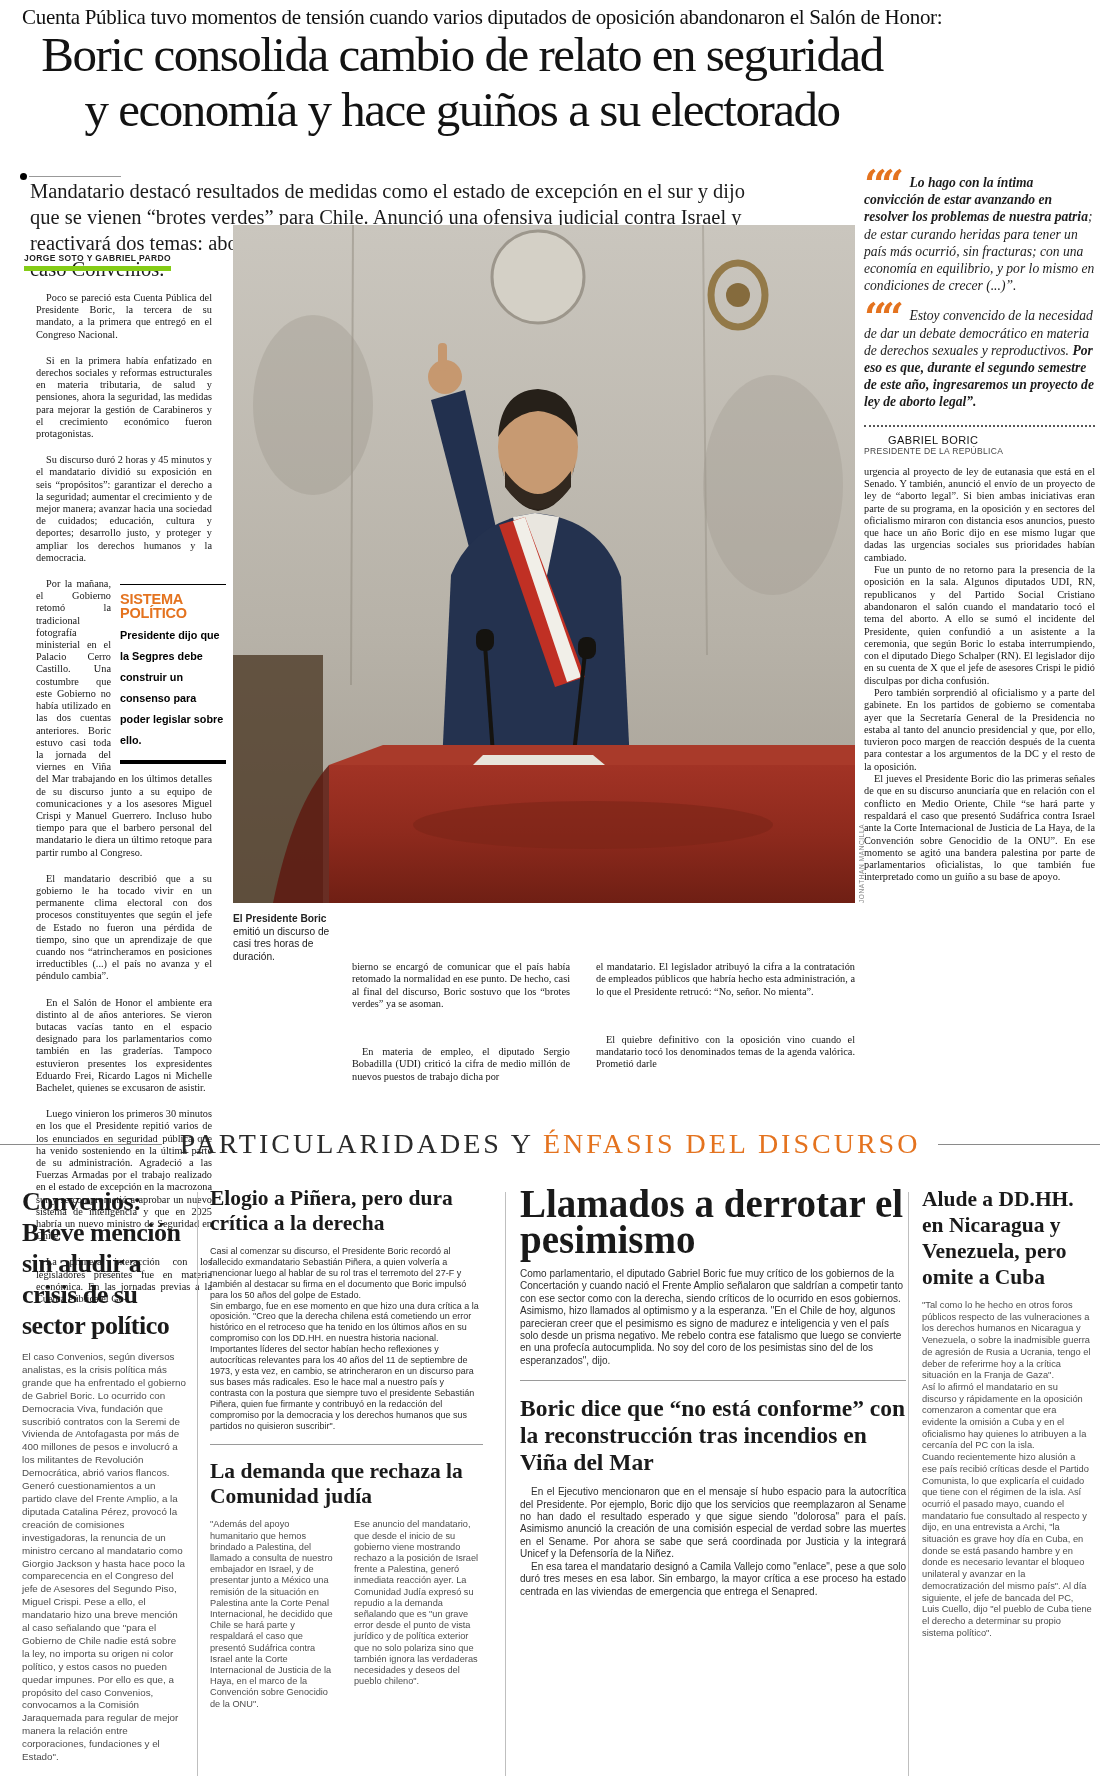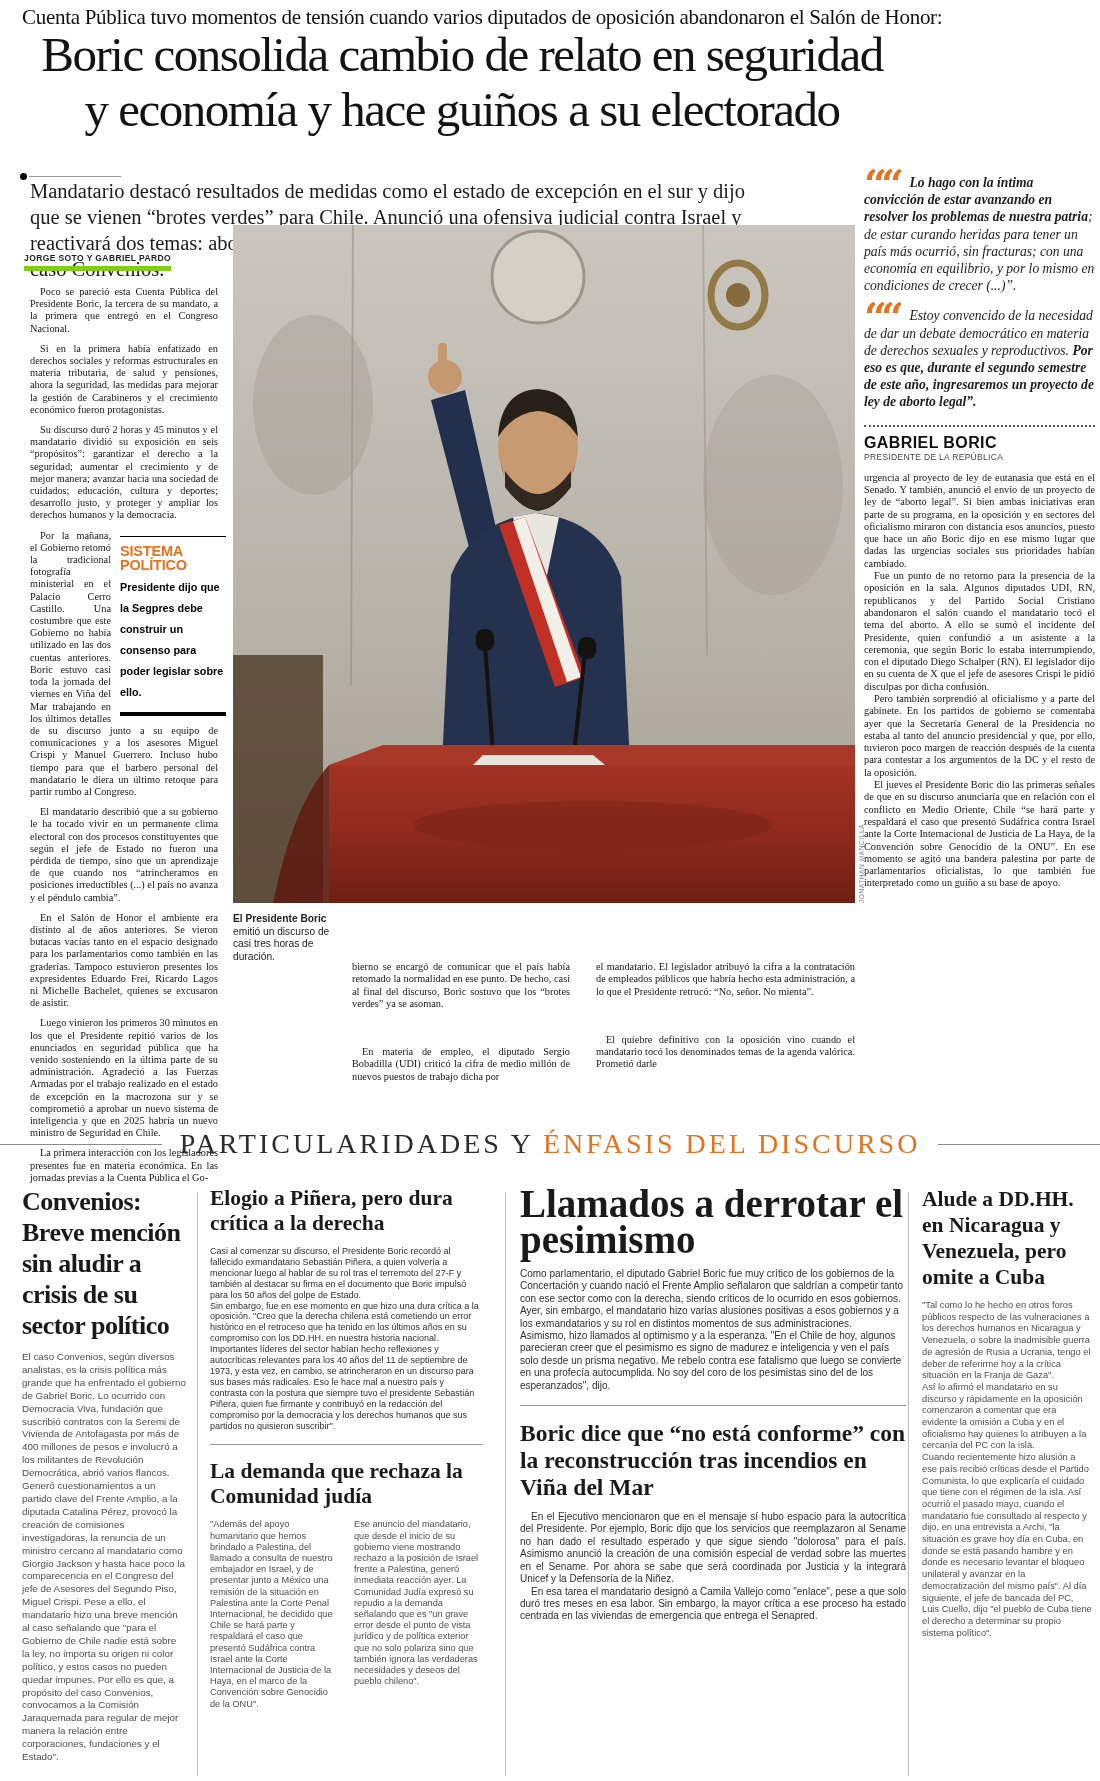--- a/index.html
+++ b/index.html
@@ -12,21 +12,21 @@
   .lede-mark{position:absolute;left:20px;top:166px;width:110px;height:8px;}
   .lede-mark .dot{display:inline-block;width:7px;height:7px;background:#000;border-radius:50%;vertical-align:middle;}
   .lede-mark .ln{display:inline-block;width:92px;height:1px;background:#999;vertical-align:middle;margin-left:2px;}
   .lede{position:absolute;left:30px;top:178px;width:718px;font-size:20.5px;line-height:1.27;color:#1b1b1b;}
   .byline{position:absolute;left:24px;top:253px;font-family:"Liberation Sans",sans-serif;
           font-size:8.5px;font-weight:bold;letter-spacing:0.4px;color:#222;
           border-bottom:5px solid #84cc16;padding-bottom:3px;}
   
   .col-left{position:absolute;left:22px;top:278px;width:204px;font-size:10.3px;line-height:12.2px;
             text-align:justify;color:#151515;}
-  .col-left p{margin:8px;text-indent:10px;}
+  .col-left p{margin:14px;text-indent:10px;}
   .sistema{float:right;width:106px;margin:6px 0 3px 9px;border-top:1px solid #000;border-bottom:4px solid #000;
            padding:7px 0 9px;font-family:"Liberation Sans",sans-serif;text-align:left;text-indent:0;}
   .sistema .t{color:#e4731f;font-weight:bold;font-size:14.5px;line-height:14px;letter-spacing:-0.2px;}
   .sistema .x{font-weight:bold;font-size:10.8px;line-height:21px;color:#000;margin-top:5px;}
   
   .photo{position:absolute;left:233px;top:225px;width:622px;height:678px;background:#b9b5ac;}
   .photo svg{display:block;}
   .credit{position:absolute;left:858px;top:903px;transform:rotate(-90deg);transform-origin:0 0;
           font-family:"Liberation Sans",sans-serif;font-size:6.5px;color:#888;letter-spacing:0.6px;}
   .caption{position:absolute;left:233px;top:913px;width:104px;font-family:"Liberation Sans",sans-serif;
@@ -36,21 +36,21 @@
   .mid-b{position:absolute;left:596px;top:961px;width:259px;font-size:10.3px;line-height:12.3px;text-align:justify;color:#151515;}
   .mid-a p,.mid-b p{margin:0;}
   .mid-a p+p,.mid-b p+p{text-indent:10px;margin-top:36px;}
   
   .rail{position:absolute;left:864px;top:174px;width:231px;}
   .quote{font-style:italic;font-size:13.6px;line-height:17.2px;color:#1d1d1d;margin:0 0 13px;}
   .quote .qb{font-weight:bold;}
   .qmark{font-style:normal;font-weight:bold;color:#e4731f;font-size:40px;line-height:10px;
          vertical-align:-11px;letter-spacing:-4px;margin-right:6px;font-family:"DejaVu Serif",serif;}
   .dotline{border-bottom:2px dotted #555;height:1px;margin:2px 0 7px;}
-  .qauthor{font-family:"Liberation Sans",sans-serif;font-weight:bold;font-size:16px;letter-spacing:0.4px;color:#111;}
+  .qauthor{font-family:"Liberation Sans",sans-serif;font-weight:normal;font-size:11px;letter-spacing:0.4px;color:#111;margin-left:24px;}
   .qrole{font-family:"Liberation Sans",sans-serif;font-size:8.5px;letter-spacing:0.3px;color:#444;margin-bottom:10px;}
   .rail-body{font-size:10.3px;line-height:12.3px;text-align:justify;color:#151515;}
   .rail-body p{margin:0;}
   .rail-body p+p{text-indent:10px;}
   
   .secthead{position:absolute;left:0;top:1128px;width:1100px;display:flex;align-items:center;}
   .secthead .line{flex:1;height:1px;background:#8a8a8a;}
   .secthead .txt{padding:0 18px;font-size:28px;letter-spacing:3px;white-space:nowrap;}
   .secthead .tb{color:#2b2b2b;}
   .secthead .to{color:#e4731f;}
@@ -230,21 +230,20 @@
       <div class="c">Ese anuncio del mandatario, que desde el inicio de su gobierno viene mostrando rechazo a la posición de Israel frente a Palestina, generó inmediata reacción ayer. La Comunidad Judía expresó su repudio a la demanda señalando que es "un grave error desde el punto de vista jurídico y de política exterior que no solo polariza sino que también ignora las verdaderas necesidades y deseos del pueblo chileno".</div>
     </div>
   </div>
 
   <div class="vrule" style="left:505px"></div>
 
   <div class="bot-col3">
     <h2 class="bhead">Llamados a derrotar el pesimismo</h2>
     <div class="body">
       <p>Como parlamentario, el diputado Gabriel Boric fue muy crítico de los gobiernos de la Concertación y cuando nació el Frente Amplio señalaron que saldrían a competir tanto con ese sector como con la derecha, siendo críticos de lo ocurrido en esos gobiernos.</p>
-      <p>Ayer, sin embargo, el mandatario hizo varias alusiones positivas a esos gobiernos y a los exmandatarios y su rol en distintos momentos de sus administraciones.</p>
       <p>Asimismo, hizo llamados al optimismo y a la esperanza. "En el Chile de hoy, algunos parecieran creer que el pesimismo es signo de madurez e inteligencia y ven el país solo desde un prisma negativo. Me rebelo contra ese fatalismo que luego se convierte en una profecía autocumplida. No soy del coro de los pesimistas sino del de los esperanzados", dijo.</p>
     </div>
     <div class="hrule"></div>
     <h2 class="bhead bhead2">Boric dice que “no está conforme” con la reconstrucción tras incendios en Viña del Mar</h2>
     <div class="body justif">
       <p>En el Ejecutivo mencionaron que en el mensaje sí hubo espacio para la autocrítica del Presidente. Por ejemplo, Boric dijo que los servicios que reemplazaron al Sename no han dado el resultado esperado y que sigue siendo "dolorosa" para el país. Asimismo anunció la creación de una comisión especial de verdad sobre las muertes en el Sename. Por ahora se sabe que será coordinada por Justicia y la integrará Unicef y la Defensoría de la Niñez.</p>
       <p>En esa tarea el mandatario designó a Camila Vallejo como "enlace", pese a que solo duró tres meses en esa labor. Sin embargo, la mayor crítica a ese proceso ha estado centrada en las viviendas de emergencia que entrega el Senapred.</p>
     </div>
   </div>
 

